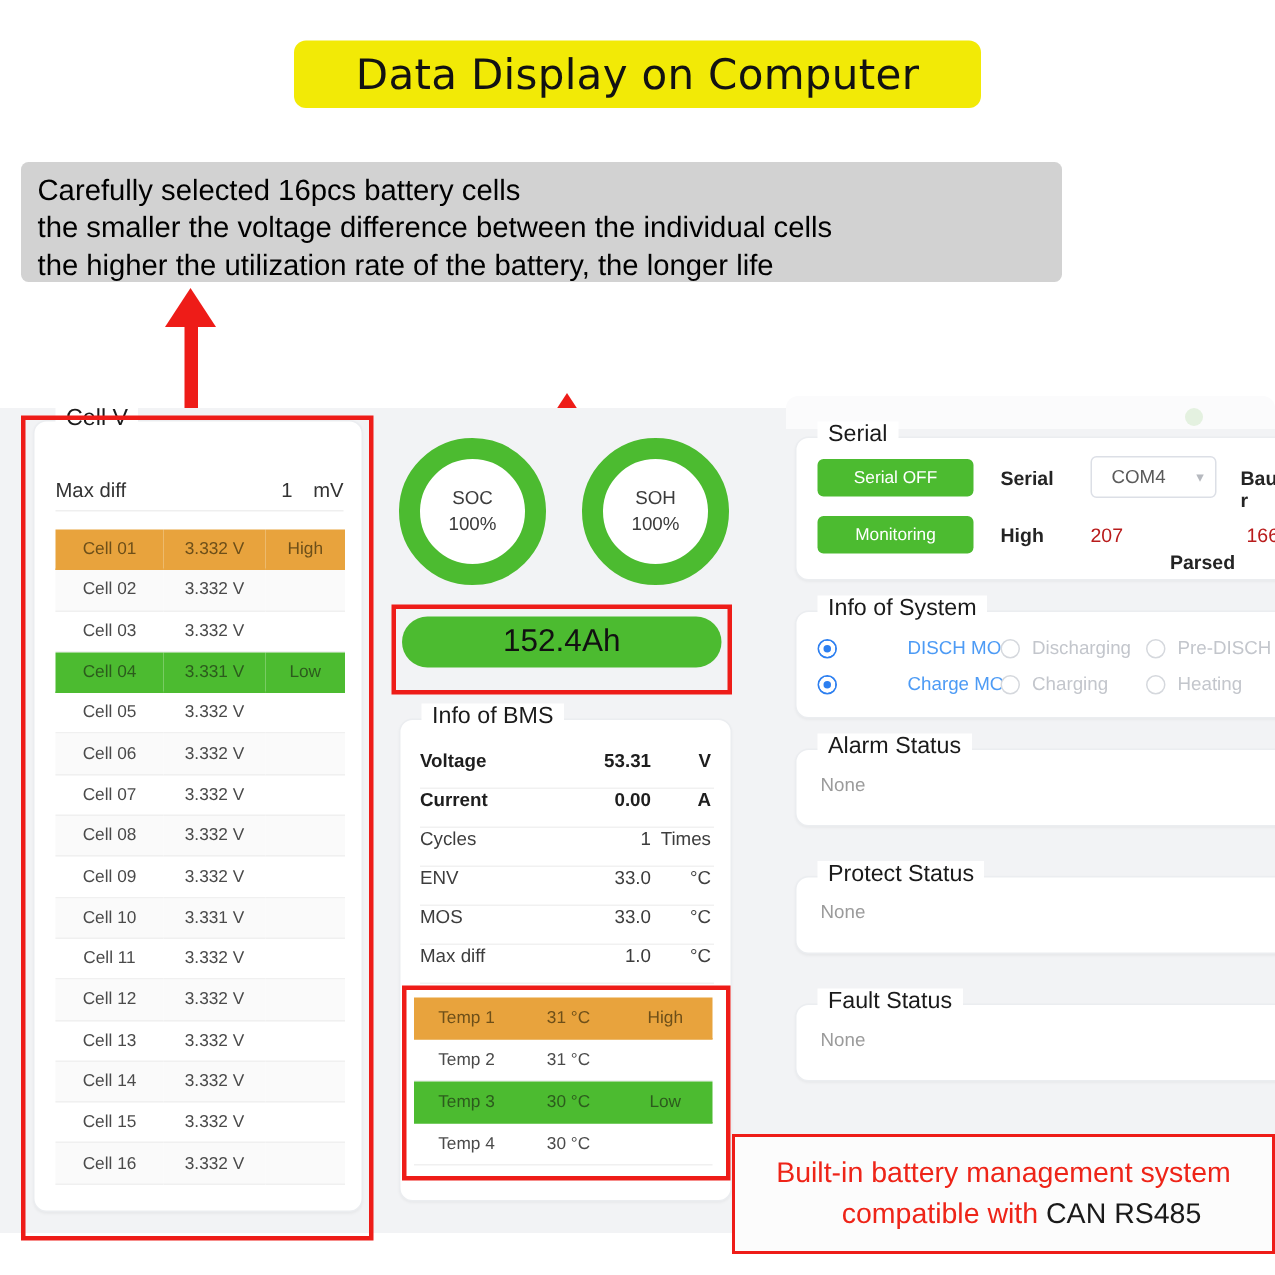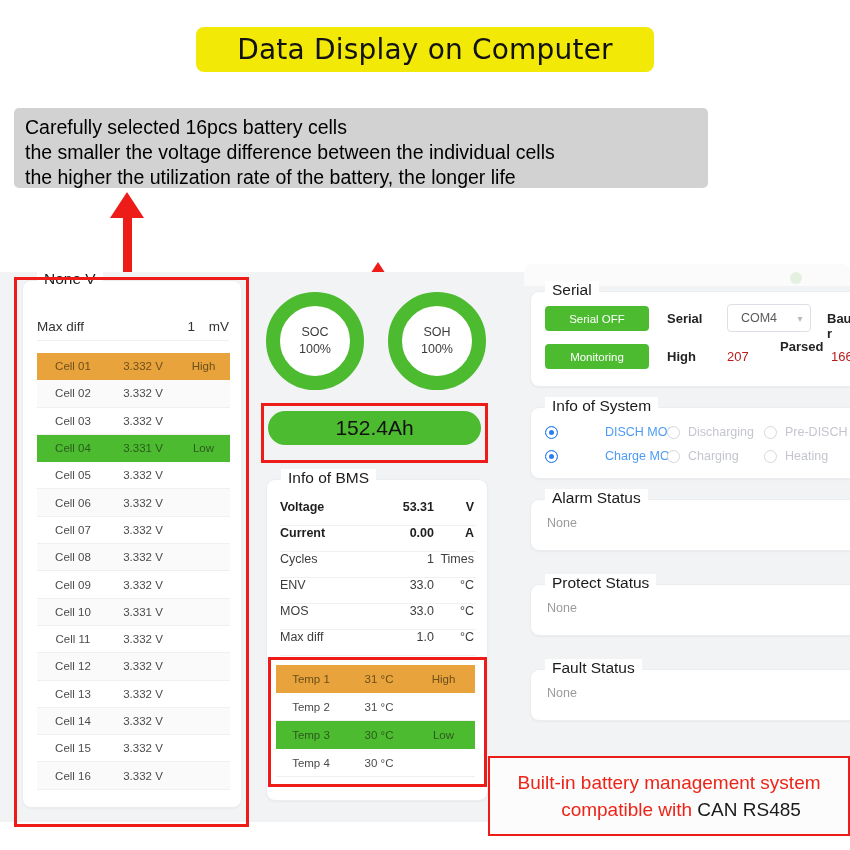--- a/index.html
+++ b/index.html
@@ -230,21 +230,21 @@
     <div class="head"></div>
       <div class="shaft"></div>
   </div>
 
   <div class="app">
 
     <div class="ghost-card"></div>
     <div class="ghost-dot"></div>
 
     <div class="card" id="cellv-card">
-      <div class="legend">None V</div>
+      <div class="legend">Cell V</div>
 
       <div class="maxdiff-row">
         <span class="lbl">Max diff</span>
         <span class="val">1</span>
         <span class="unit">mV</span>
       </div>
 
       <div class="cell-table" id="cell-table">
           <div class="cell-row hi">
             <div class="c-name">Cell 01</div>
@@ -413,21 +413,21 @@
 
       <div class="combo">
         <span class="cv">COM4</span>
         <span class="cw">▾</span>
       </div>
 
       <span class="s-lbl" style="left:296px; top:19px;">Baud r</span>
 
       <span class="s-lbl" style="left:136px; top:57px;">High</span>
       <span class="s-val" style="left:196px; top:57px;">207</span>
-      <span class="s-lbl" style="left:235px; top:47px;padding-left:14px;">Parsed</span>
+      <span class="s-lbl" style="left:235px; top:75px;padding-left:14px;">Parsed</span>
       <span class="s-val" style="left:300px; top:57px;">166</span>
     </div>
 
     <div class="card" id="sys-card">
       <div class="legend">Info of System</div>
       <div class="radio-grid" id="sys-radios">
           <div class="r-line">
             <div class="r-item w1 on">
               <span class="dot on"></span>
               <span class="rt">DISCH MOS</span>

